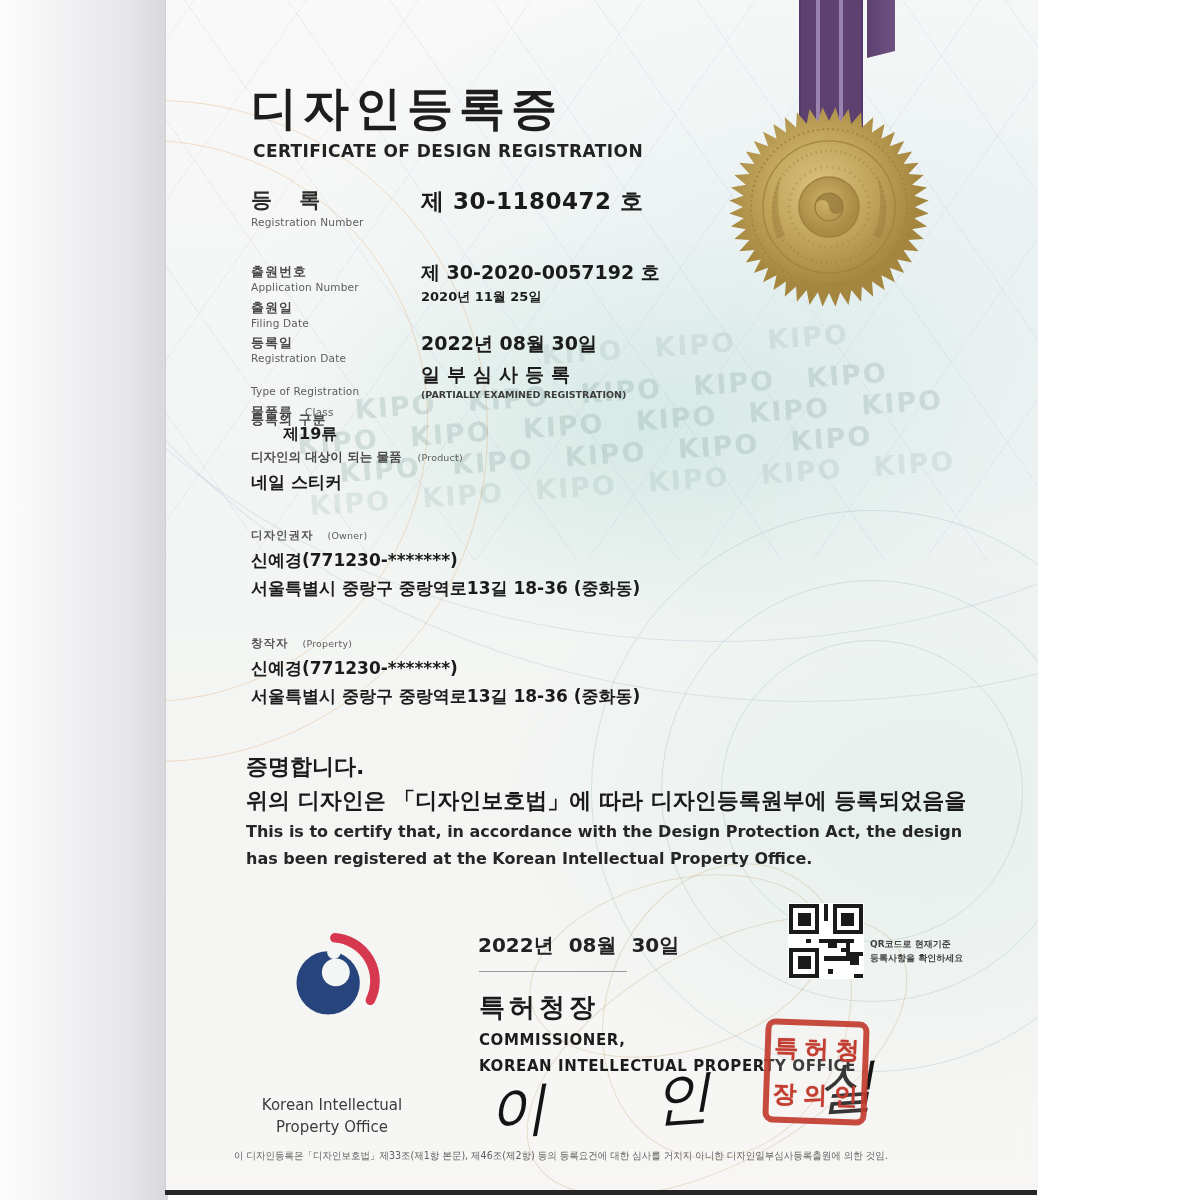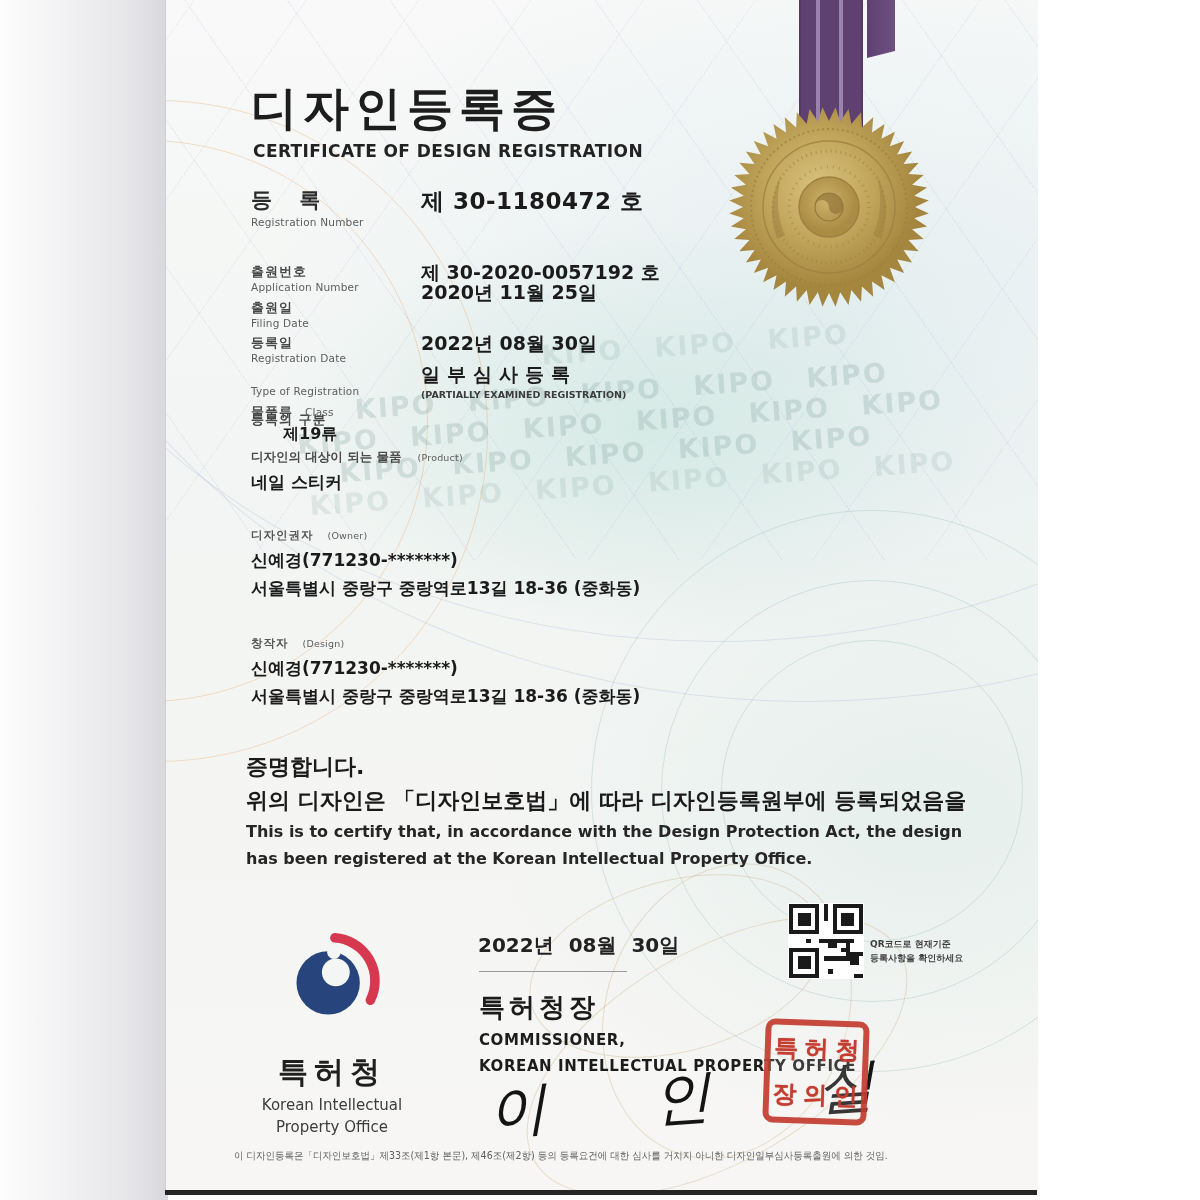--- a/index.html
+++ b/index.html
@@ -45,21 +45,21 @@
   #title-ko{left:85px;top:78px;font-size:46px;font-weight:800;letter-spacing:6px;color:#1d1d1d;}
   #title-en{left:87px;top:141px;font-size:17px;font-weight:800;letter-spacing:.4px;color:#222;}
   
   .klabel{font-size:13px;font-weight:700;color:#474747;letter-spacing:1px;}
   .elabel{font-size:10.5px;font-weight:400;color:#5d5d5d;letter-spacing:.2px;text-align:right;}
   .fval{font-weight:700;color:#1b1b1b;}
   #reg-label{left:85px;top:186px;font-size:21px;font-weight:800;letter-spacing:10px;color:#2a2a2a;}
   #reg-elabel{left:85px;top:216px;}
   #reg-value{left:255px;top:186px;font-size:23px;letter-spacing:.5px;}
   #f0-l{left:85px;top:263px;} #f0-e{left:85px;top:281px;} #f0-v{left:255px;top:260px;font-size:19px;}
-  #f1-l{left:85px;top:299px;} #f1-e{left:85px;top:317px;} #f1-v{left:255px;top:280px;font-size:19px;}
+  #f1-l{left:85px;top:299px;} #f1-e{left:85px;top:317px;} #f1-v{left:255px;top:288px;font-size:13px;}
   #f2-l{left:85px;top:334px;} #f2-e{left:85px;top:352px;} #f2-v{left:255px;top:331px;font-size:19px;}
   #f3-l{left:85px;top:367px;margin-top:44px;} #f3-e{left:85px;top:385px;} #f3-v{left:255px;top:362px;font-size:19px;letter-spacing:7px;}
   #f3-s{left:255px;top:389px;font-size:9.5px;font-weight:700;color:#3c3c3c;}
   #class-label{left:85px;top:403px;} #class-label .elabel{margin-left:12px;}
   #class-value{left:85px;top:424px;font-size:16px;margin-left:32px;}
   #product-label{left:85px;top:449px;font-size:12.5px;font-weight:700;color:#4a4a4a;}
   #product-label .elabel{margin-left:16px;font-size:9.5px;}
   #product-value{left:85px;top:471px;font-size:17px;}
   
   .person-label{font-size:11.5px;font-weight:700;color:#565656;letter-spacing:1px;}
@@ -187,21 +187,21 @@
     </div>
     <div class="abs fval" id="product-value">네일 스티커</div>
 
     <div class="abs person-label" id="owner-label">
       <span>디자인권자</span><span class="elabel">(Owner)</span>
     </div>
     <div class="abs fval" id="owner-name">신예경(771230-*******)</div>
     <div class="abs fval" id="owner-addr">서울특별시 중랑구 중랑역로13길 18-36 (중화동)</div>
 
     <div class="abs person-label" id="creator-label">
-      <span>창작자</span><span class="elabel">(Design)</span>
+      <span>창작자</span><span class="elabel">(Property)</span>
     </div>
     <div class="abs fval" id="creator-name">신예경(771230-*******)</div>
     <div class="abs fval" id="creator-addr">서울특별시 중랑구 중랑역로13길 18-36 (중화동)</div>
 
     <div class="abs" id="stmt-ko">
       <div>증명합니다.</div>
       <div>위의 디자인은 「디자인보호법」에 따라 디자인등록원부에 등록되었음을</div>
     </div>
     <div class="abs" id="stmt-en">
       <div>This is to certify that, in accordance with the Design Protection Act, the design</div>
@@ -283,21 +283,20 @@
       <span>의</span>
       <span>인</span>
     </div>
 
     <svg class="abs" id="logo-symbol" viewBox="0 0 100 100">
       <path d="M53 6 A45 45 0 0 1 90 71" fill="none" stroke-width="10" stroke-linecap="round" stroke="#d63850"></path>
       <circle cx="46" cy="53" r="33" fill="#27457c"></circle>
       <circle cx="54" cy="42" r="14.5" fill="#f4f6f5"></circle>
       <circle cx="52" cy="21" r="7" fill="#f4f6f5"></circle>
     </svg>
-    <div class="abs" id="logo-ko">특허청</div>
     <div class="abs" id="logo-en1">Korean Intellectual</div>
     <div class="abs" id="logo-en2">Property Office</div>
 
     <div class="abs" id="footnote">이 디자인등록은「디자인보호법」제33조(제1항 본문), 제46조(제2항) 등의 등록요건에 대한 심사를 거치지 아니한 디자인일부심사등록출원에 의한 것임.</div>
   </div>
 
   <div class="abs" id="bottom-edge"></div>
 </div>
 
 </body></html>

